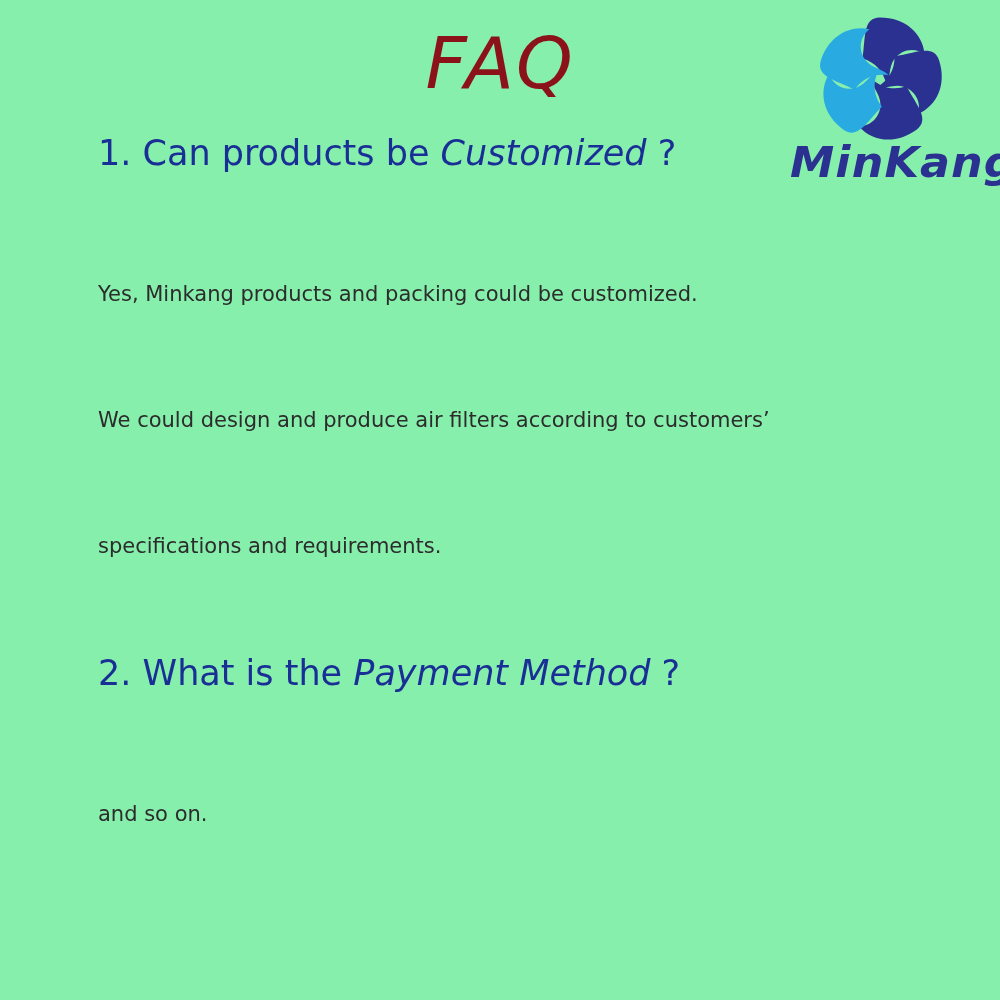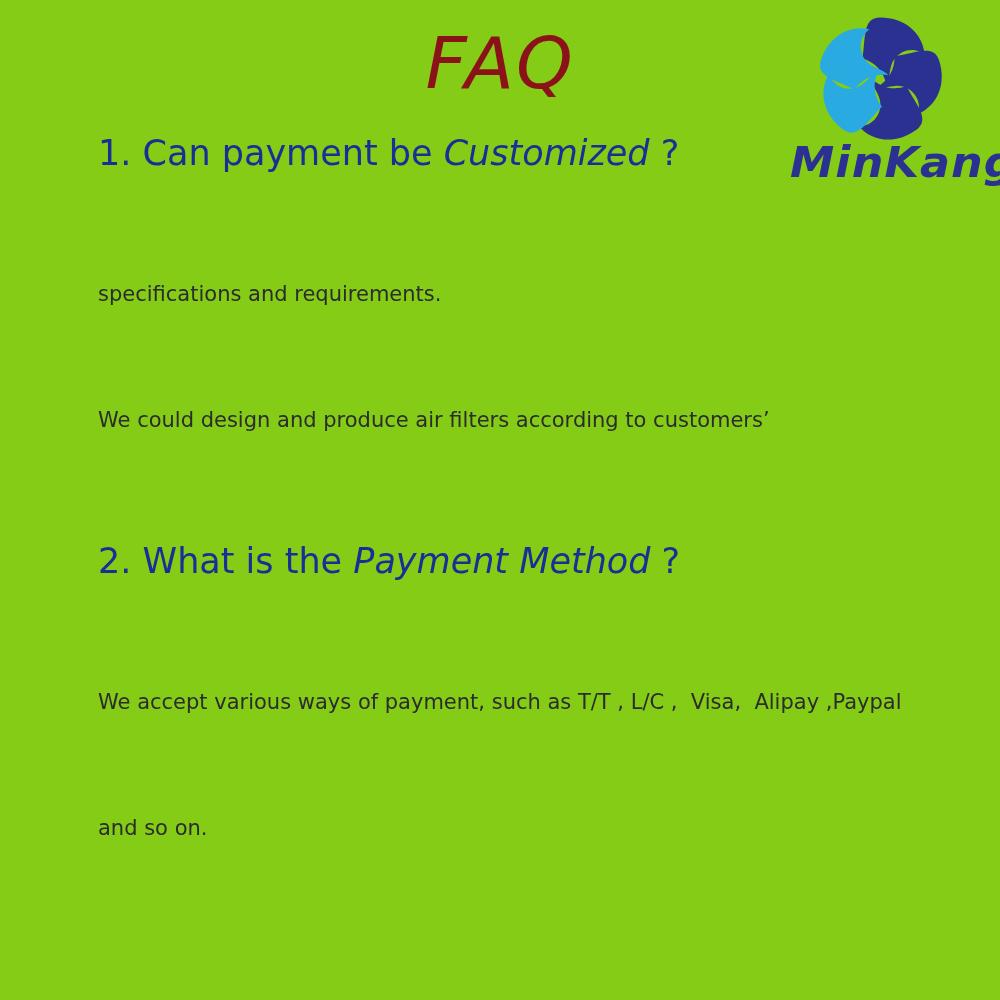--- a/index.html
+++ b/index.html
@@ -10,21 +10,21 @@
     width: 1000px;
     height: 1000px;
     background: #ccd0d1;
     font-family: "Liberation Sans", sans-serif;
     overflow: hidden;
   }
   .page {
     position: relative;
     width: 1000px;
     height: 1000px;
-    background: #84cc16;
+    background: #86efac;
   }
 
   
   .faq-title {
     position: absolute;
     left: 0;
     top: 24px;
     width: 1000px;
     text-align: center;
     font-family: "DejaVu Sans", sans-serif;
@@ -103,21 +103,21 @@
     padding: 0;
     white-space: pre-wrap;
   }
   .answer .ln {
     display: block;
   }
 
   
   .q1 { margin-top: 0px; }
   .a1 { margin-top: 14px; }
-  .q2 { margin-top: 14px; }
+  .q2 { }
   .a2 { margin-top: 14px; }
 </style>
 </head>
 <body>
 
 <div class="page">
 
   <div class="faq-title">FAQ</div>
 
   <div class="logo">
@@ -134,29 +134,29 @@
 
         <path d="M100 8 C137 8 163 31 166 62 C151 52 132 55 121 70 C112 83 116 99 110 110 C106 88 92 74 74 69 C79 38 74 8 100 8 Z" fill="#29abe2" transform="rotate(288 100 100)"></path>
       </g>
     </svg>
     <div class="logo-word">MinKang</div>
   </div>
 
   <div class="content">
 
     <div class="qa">
-      <div class="question q1"><span>1.</span><span> Can payment be </span><span class="em">Customized</span><span> ?</span></div>
+      <div class="question q1"><span>1.</span><span> Can products be </span><span class="em">Customized</span><span> ?</span></div>
       <div class="answer a1">
+        <span class="ln">Yes, Minkang products and packing could be customized.</span>
+        <span class="ln">We could design and produce air filters according to customers’</span>
         <span class="ln">specifications and requirements.</span>
-        <span class="ln">We could design and produce air filters according to customers’</span>
       </div>
     </div>
 
     <div class="qa">
       <div class="question q2"><span>2.</span><span> What is the </span><span class="em">Payment Method</span><span> ?</span></div>
       <div class="answer a2">
-        <span class="ln">We accept various ways of payment, such as T/T , L/C ,  Visa,  Alipay ,Paypal</span>
         <span class="ln">and so on.</span>
       </div>
     </div>
 
   </div>
 </div>
 
 </body></html>

